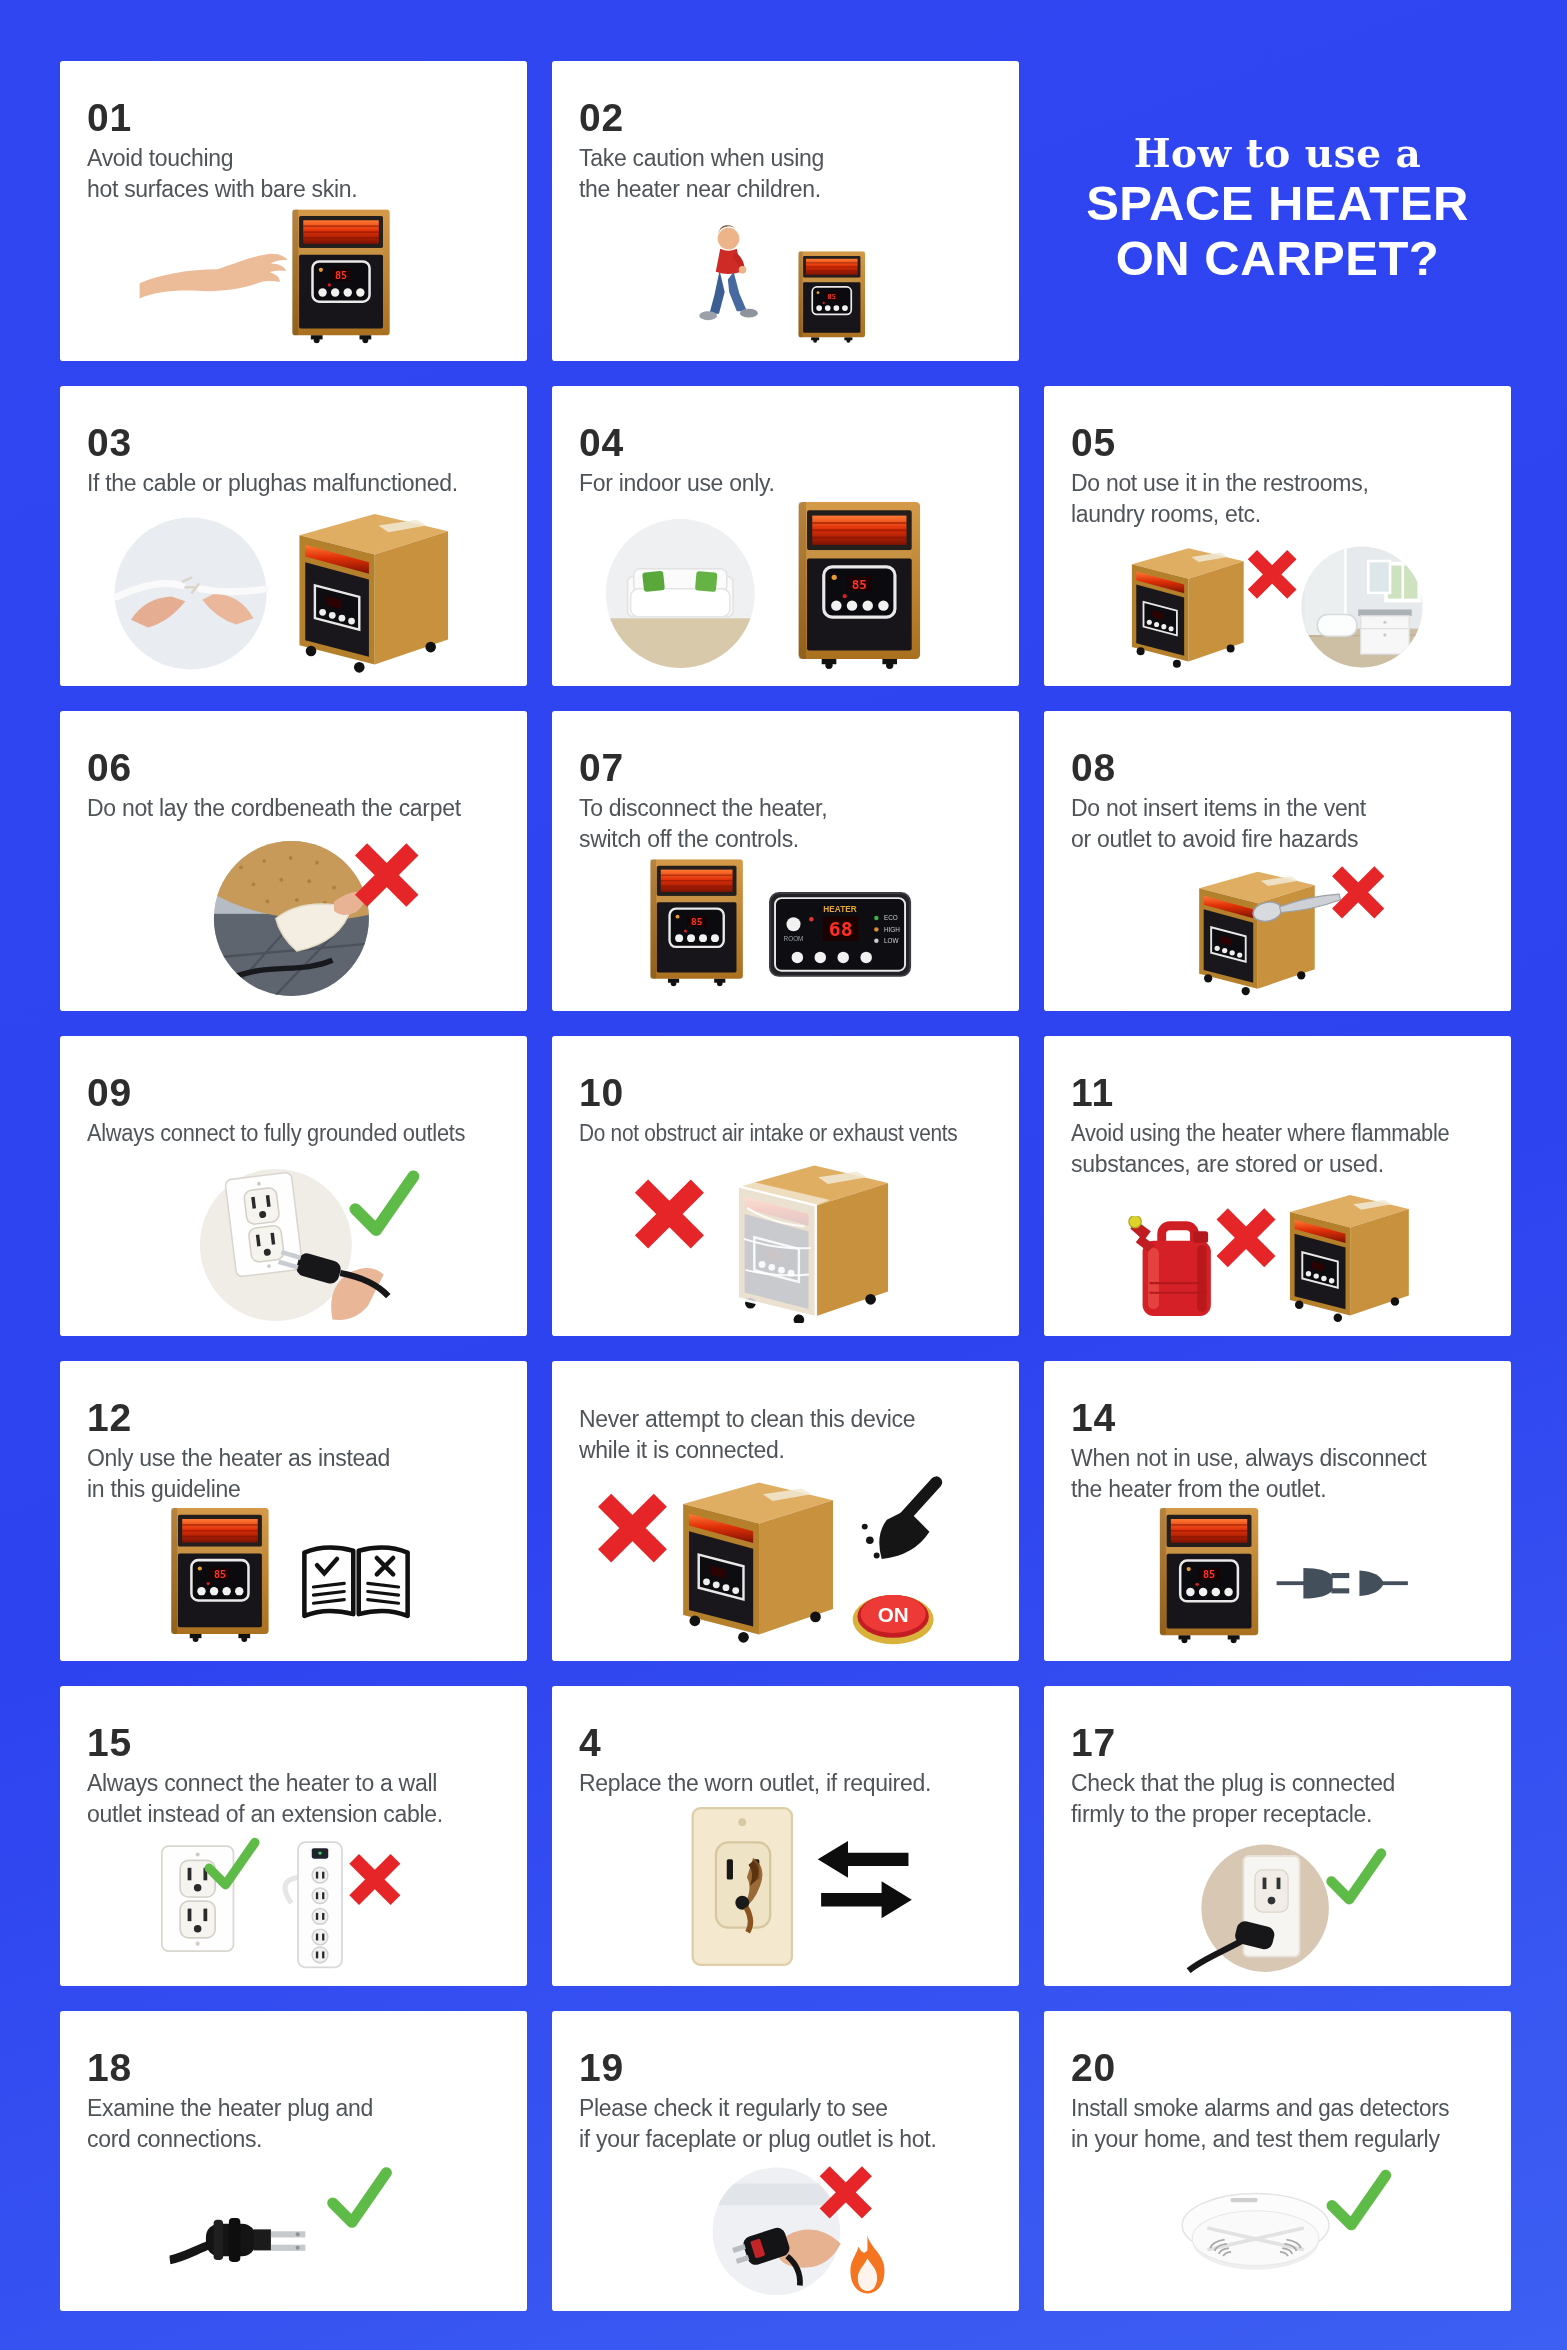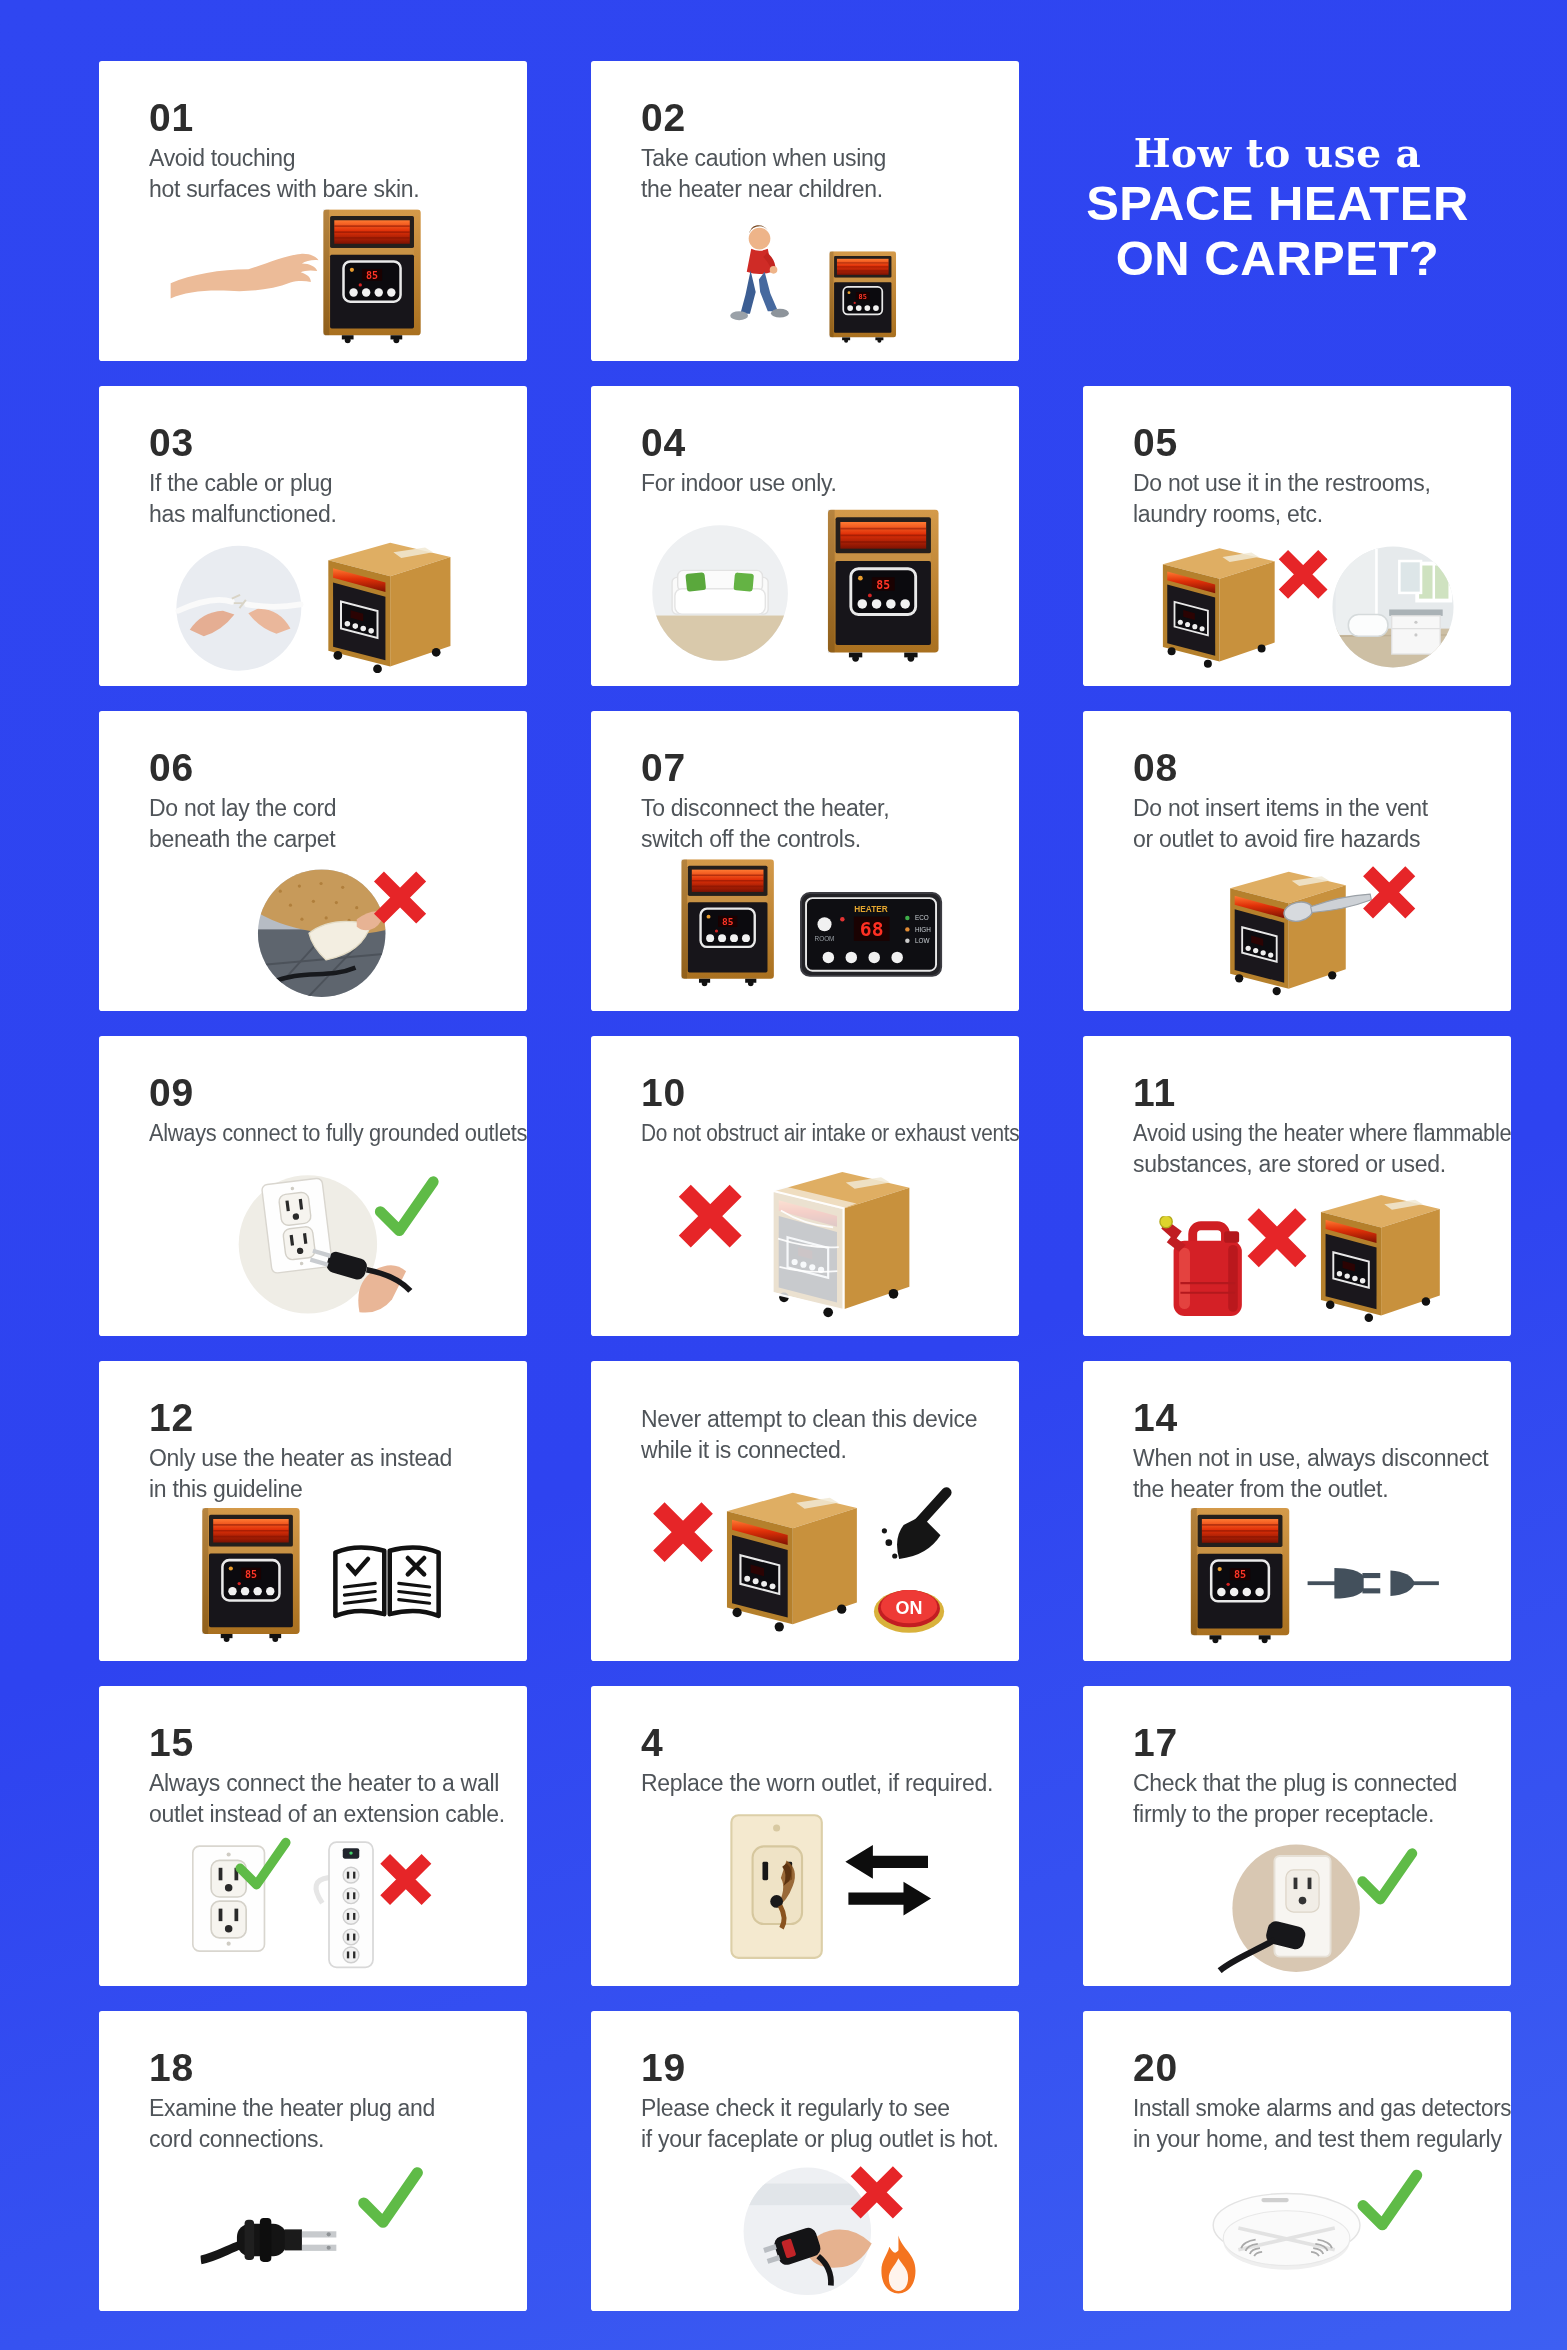--- a/index.html
+++ b/index.html
@@ -1,18 +1,18 @@
 <!DOCTYPE html>
 <html style="font-size:14.7px"><head>
 <meta charset="utf-8">
 <style>
   html,body{margin:0;padding:0;background:#2e44f1;}
   .page{width:1568px;height:2351px;background:linear-gradient(160deg,#2f46f1 0%,#2e43f0 58%,#3d5ff2 100%);overflow:hidden;position:relative;font-family:"Liberation Sans",sans-serif;}
   .grid{display:grid;grid-template-columns:repeat(3,467px);grid-auto-rows:300px;gap:25px;padding:61px 59px 37px 60px;box-sizing:border-box;}
-  .card{background:#ffffff;border-radius:2.8px;padding:37px 39px 13px 50px;box-sizing:border-box;display:flex;flex-direction:column;overflow:hidden;margin-left:39px;}
+  .card{background:#ffffff;border-radius:2.8px;padding:37px 39px 13px 27px;box-sizing:border-box;display:flex;flex-direction:column;overflow:hidden;}
   .num{font-weight:900;font-size:39px;line-height:1;color:#2d2d2d;letter-spacing:0.9px;}
   .txt{font-size:23px;line-height:1.32;color:#4f5459;margin-top:6.4px;letter-spacing:-0.3px;}
   .txt .line{display:inline-block;white-space:nowrap;transform-origin:left center;}
   .art{flex:1;display:flex;align-items:flex-end;justify-content:center;min-height:0;margin-top:3.7px;}
   .art svg{width:100%;height:100%;max-height:209px;}
   .title-block{grid-column:3;grid-row:1;display:flex;flex-direction:column;align-items:center;justify-content:center;text-align:center;color:#ffffff;padding-bottom:5.5px;}
   .t1{font-family:"DejaVu Serif",serif;font-weight:700;font-size:39px;letter-spacing:0.5px;}
   .t2{font-weight:900;font-size:49px;line-height:1.12;letter-spacing:0.5px;}
   .hidden-defs{position:absolute;width:0;height:0;overflow:hidden;}
 </style>

